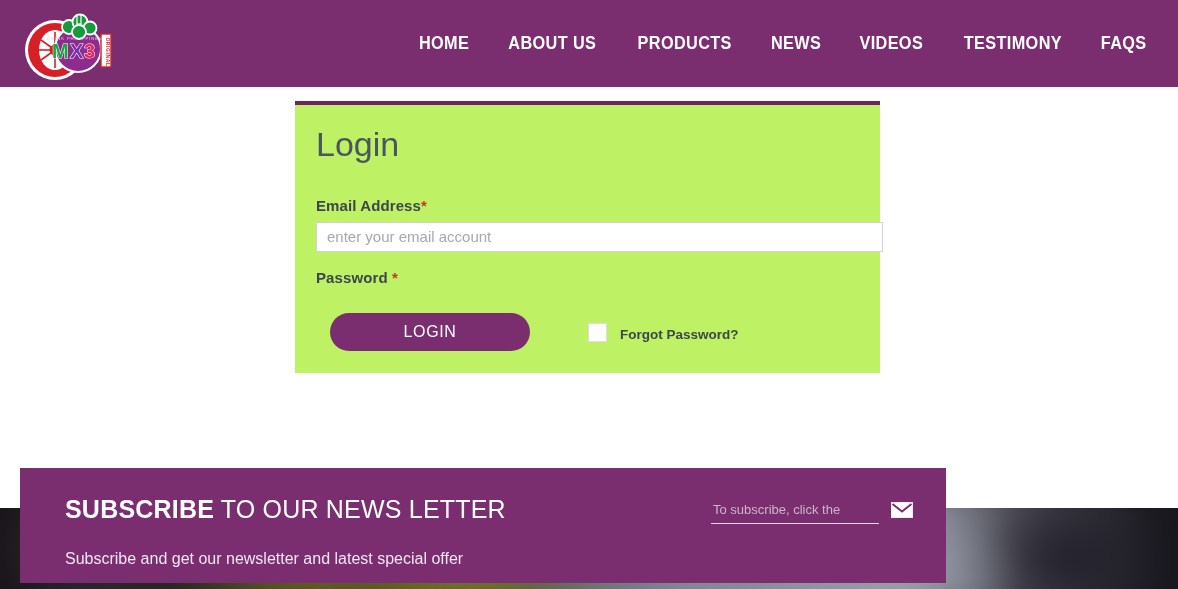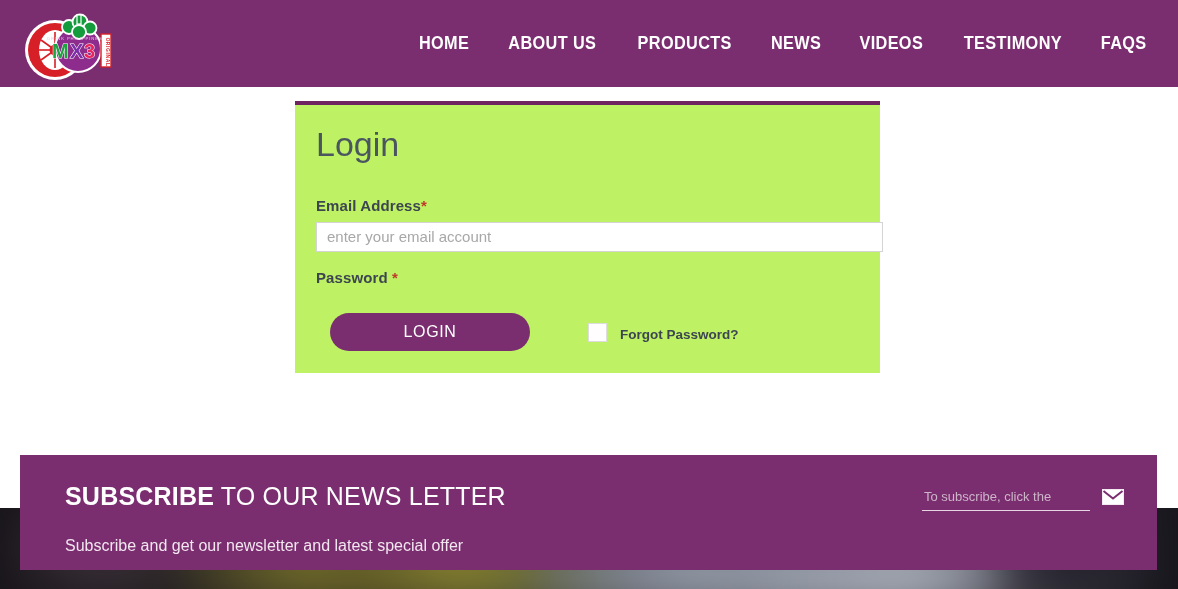--- a/index.html
+++ b/index.html
@@ -148,22 +148,22 @@
     font-weight: bold;
     color: #3d4550;
     margin-left: 13px;
     cursor: pointer;
   }
 
   
   .subscribe-bar {
     position: absolute;
     left: 20px;
-    top: 455px;
-    width: 1137px;
+    top: 468px;
+    width: 926px;
     height: 115px;
     background: #7a2e70;
     z-index: 10;
   }
   .sub-text {
     position: absolute;
     left: 45px;
     top: 29px;
   }
   .sub-title {

